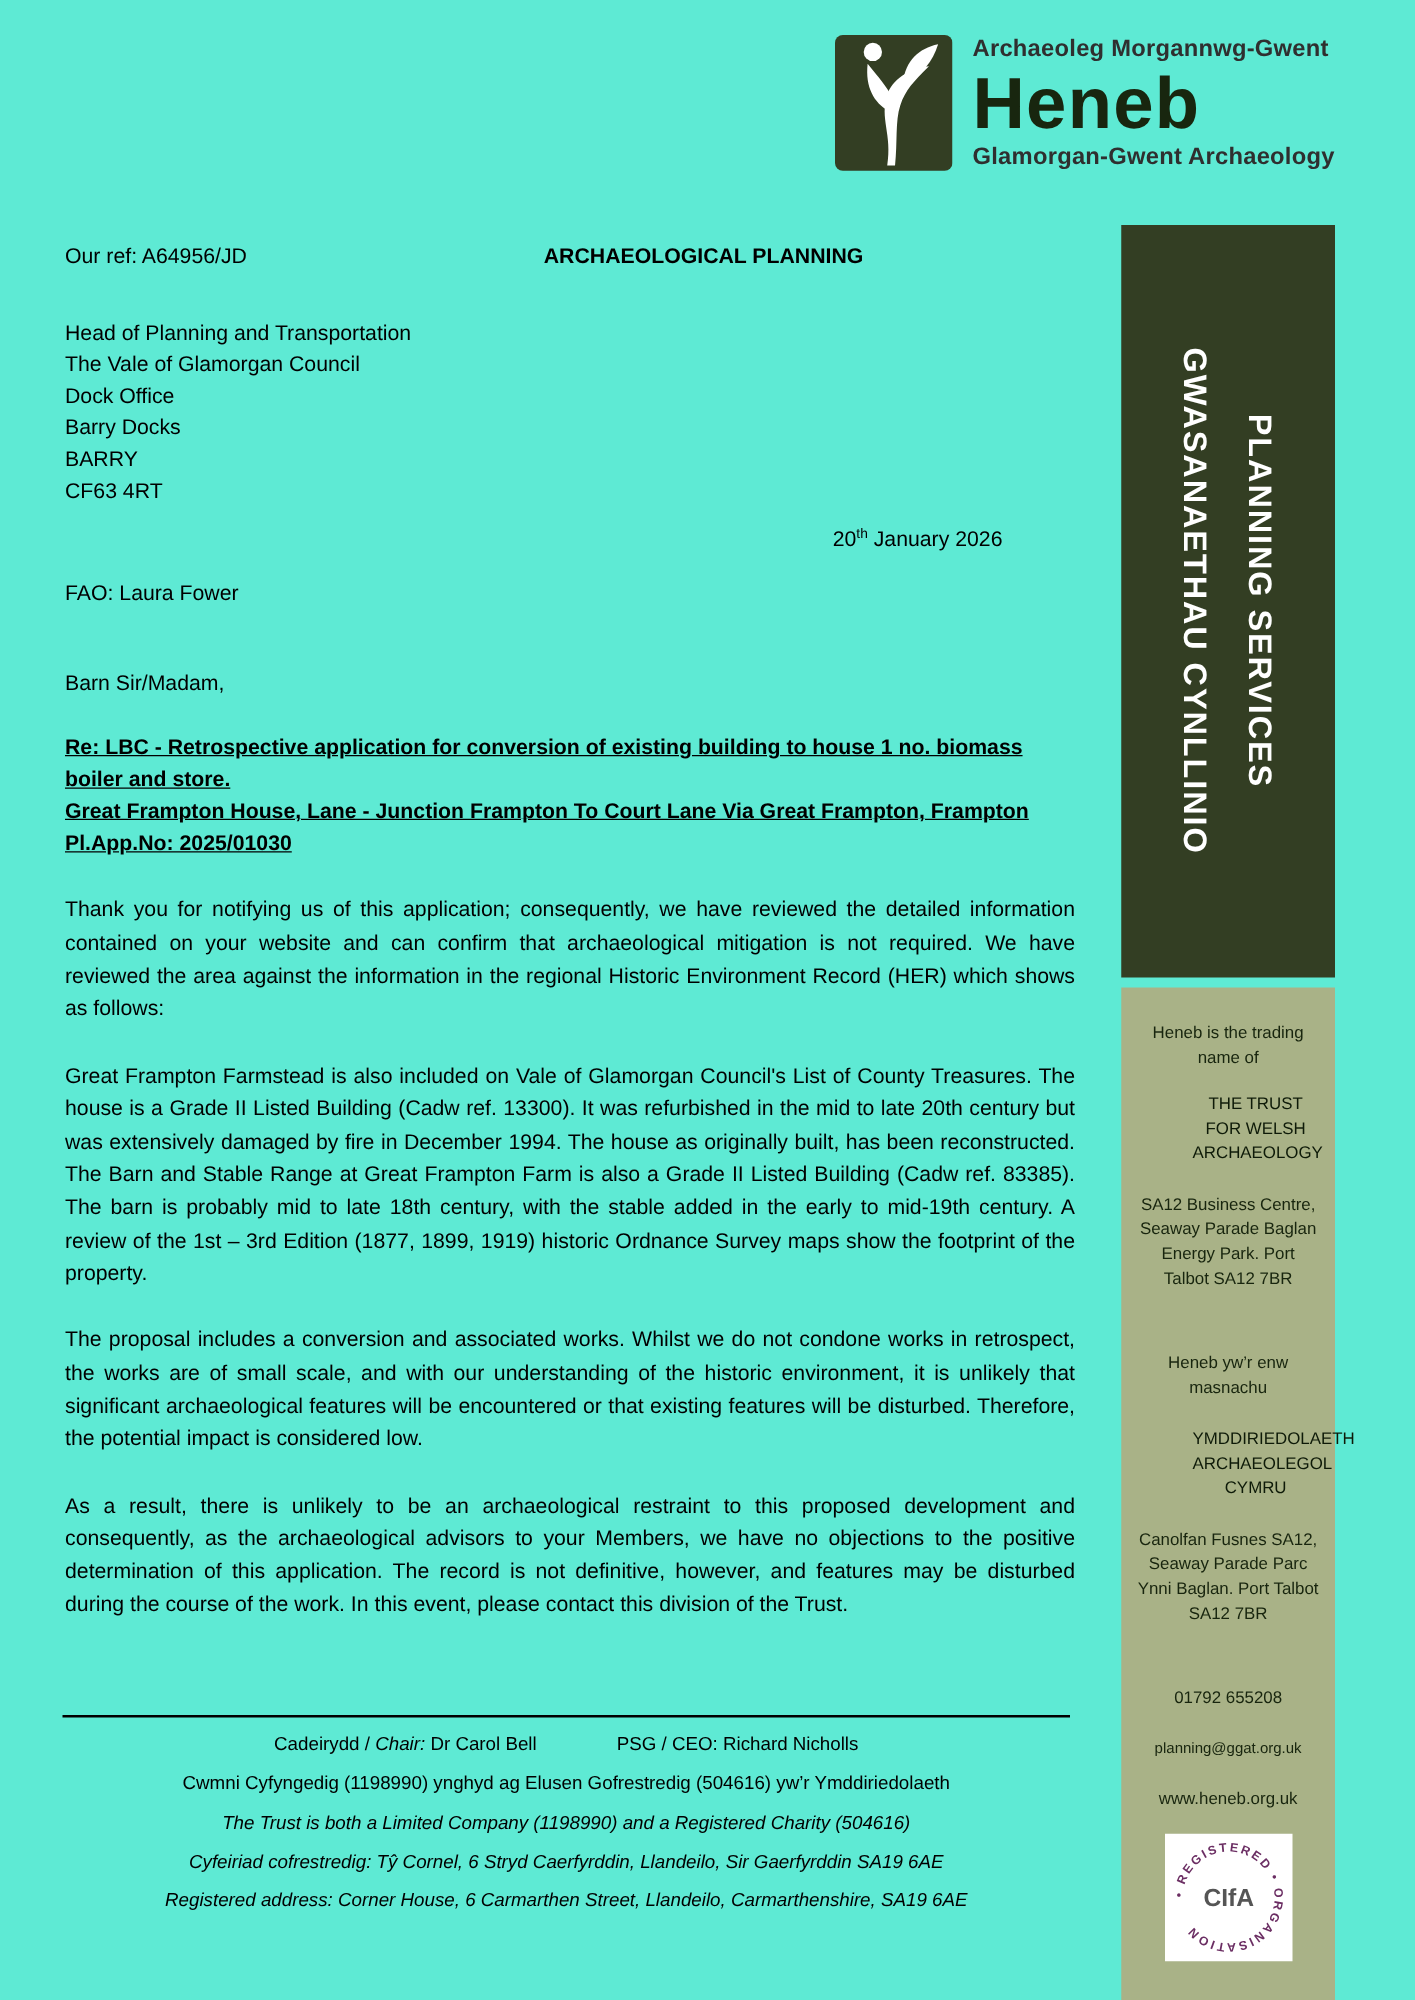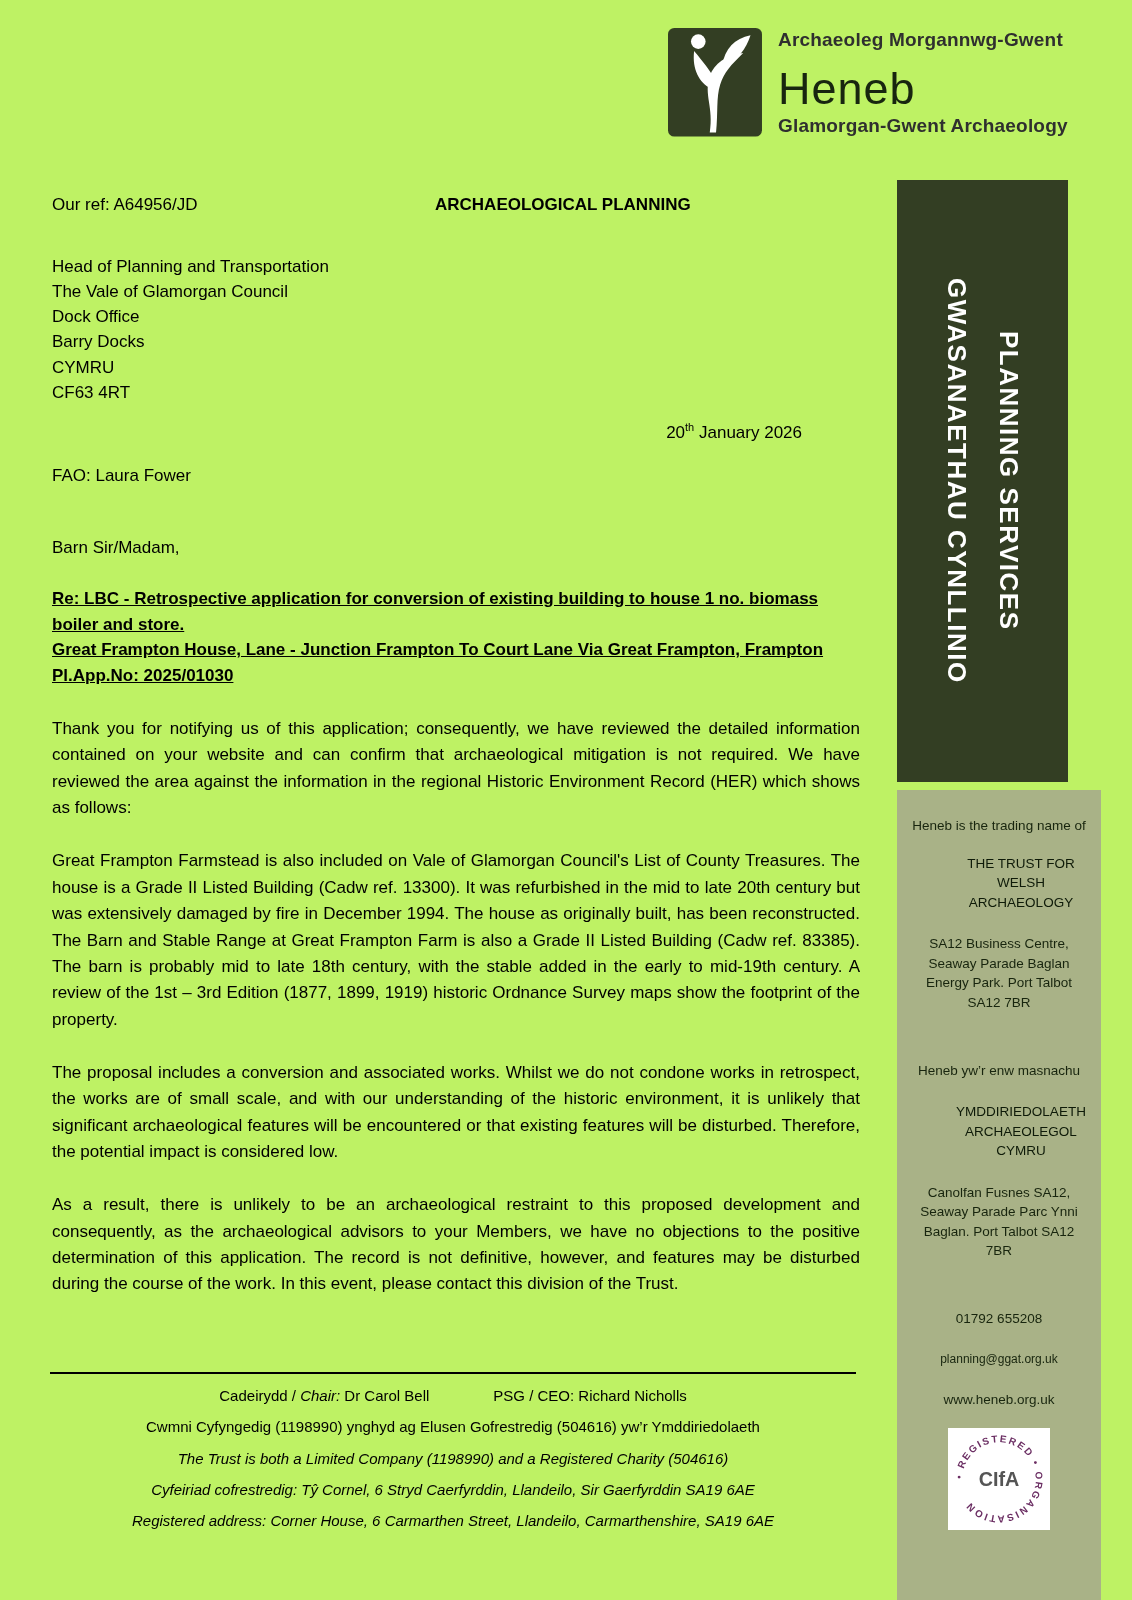--- a/index.html
+++ b/index.html
@@ -1,33 +1,33 @@
 <!DOCTYPE html>
 <html><head>
 <meta charset="utf-8">
 <style>
   * { margin:0; padding:0; box-sizing:border-box; }
   html,body { background:#ffffff; }
   body { font-family:"Liberation Sans", sans-serif; color:#000; }
-  .page { position:relative; width:1132px; height:1600px; background:#bef264; overflow:hidden; }
+  .page { position:relative; width:1132px; height:1600px; background:#5eead4; overflow:hidden; }
 
   
   .logo-block { position:absolute; top:28px; left:668px; display:flex; align-items:center; gap:16px; }
   .logo-icon { width:94px; height:110px; flex:0 0 auto; }
   .logo-text { display:flex; flex-direction:column; }
   .logo-tagline { font-size:19px; font-weight:bold; color:#2f2f2f; letter-spacing:0.2px; }
-  .logo-name { font-size:45px; font-weight:normal; color:#18260f; line-height:1.05; letter-spacing:1px; margin:14px 0 2px; }
+  .logo-name { font-size:58px; font-weight:bold; color:#18260f; line-height:1.05; letter-spacing:1px; margin:2px 0 2px; }
 
   
   .banner { position:absolute; left:897px; top:180px; width:171px; height:602px; background:#333e23; display:flex; align-items:center; justify-content:center; }
   .banner-inner { writing-mode:vertical-rl; text-align:center; color:#ffffff; font-weight:bold; font-size:26px; letter-spacing:1.5px; }
   .banner-inner span { display:block; line-height:2.0; }
 
   
-  .sage { position:absolute; left:897px; top:790px; width:204px; height:810px; background:#a9b287; padding:26px 13px 18px; text-align:center; color:#18250e; font-size:13.5px; line-height:1.45; }
+  .sage { position:absolute; left:897px; top:790px; width:171px; height:810px; background:#a9b287; padding:26px 13px 18px; text-align:center; color:#18250e; font-size:13.5px; line-height:1.45; }
   .sage .blk { margin-bottom:18px; }
   .sage .bold { font-weight:normal; color:#0e1a08;margin-left:44px; }
   .sage .mb-lg { margin-bottom:48px; }
   .sage .mb-md { margin-bottom:22px; }
   .sage .small { font-size:12px; }
   .cifa-box { width:102px; height:102px; margin:16px auto 0; background:#ffffff; display:flex; align-items:center; justify-content:center; }
   .cifa-box svg { width:94px; height:94px; }
 
   
   .letter { position:absolute; left:52px; top:192px; width:808px; font-size:17px; line-height:1.5; color:#000; }
@@ -107,21 +107,21 @@
     <div class="ref-row">
       <span class="ref">Our ref: A64956/JD</span>
       <span class="heading">ARCHAEOLOGICAL PLANNING</span>
     </div>
 
     <div class="recipient">
       <div>Head of Planning and Transportation</div>
       <div>The Vale of Glamorgan Council</div>
       <div>Dock Office</div>
       <div>Barry Docks</div>
-      <div>CYMRU</div>
+      <div>BARRY</div>
       <div>CF63 4RT</div>
     </div>
 
     <div class="date-row">
       <span>20</span><sup>th</sup><span> January 2026</span>
     </div>
 
     <div class="fao">FAO: Laura Fower</div>
 
     <div class="salutation">Barn Sir/Madam,</div>

